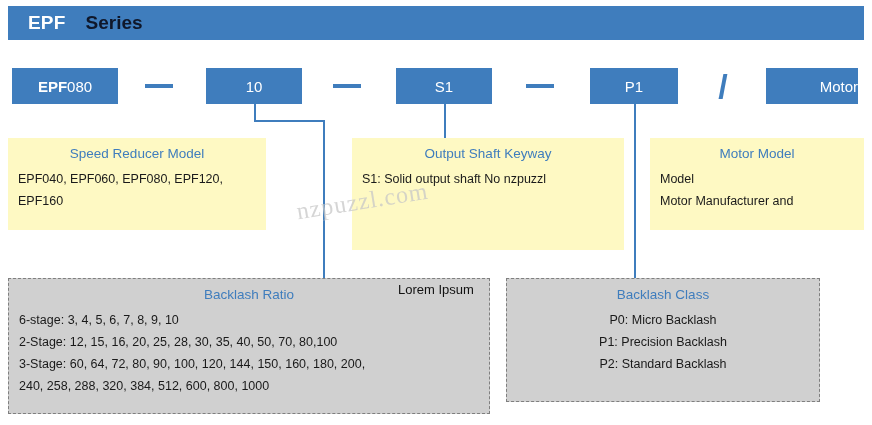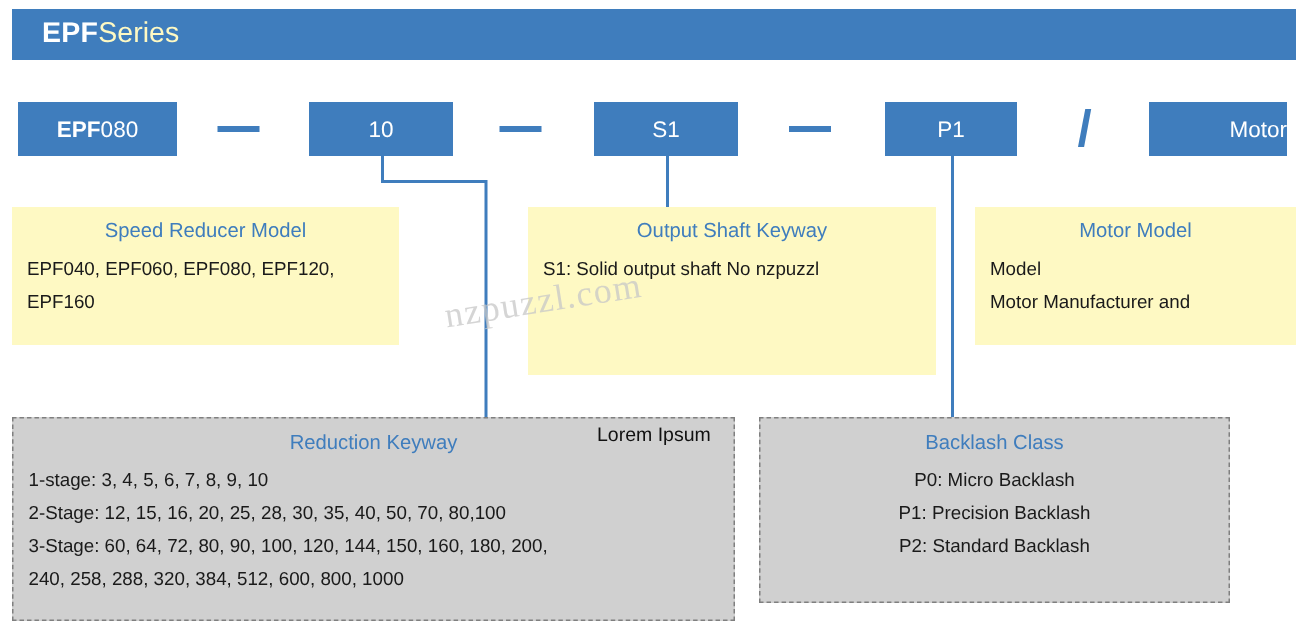--- a/index.html
+++ b/index.html
@@ -26,23 +26,24 @@
     align-items: center;
     padding-left: 20px;
   }
   .title-bar .t-strong {
     color: #ffffff;
     font-size: 19px;
     font-weight: bold;
     letter-spacing: .2px;
   }
   .title-bar .t-rest {
-    color: #fef9c3;
+    color: #0f172a;
     font-size: 19px;
-    font-weight: normal;
+    font-weight: bold;
+    margin-left: 20px;
   }
 
   
   .token {
     position: absolute;
     height: 36px;
     background: #3f7dbd;
     color: #ffffff;
     display: flex;
     align-items: center;
@@ -190,22 +191,22 @@
     <div class="box-line">S1: Solid output shaft No nzpuzzl</div>
   </div>
 
   <div class="box box-c">
     <div class="box-title">Motor Model</div>
     <div class="box-line">Model</div>
     <div class="box-line">Motor Manufacturer and</div>
   </div>
 
   <div class="box box-d dashed-border">
-    <div class="box-title">Reduction Keyway</div>
-    <div class="box-line">1-stage: 3, 4, 5, 6, 7, 8, 9, 10</div>
+    <div class="box-title">Backlash Ratio</div>
+    <div class="box-line">6-stage: 3, 4, 5, 6, 7, 8, 9, 10</div>
     <div class="box-line">2-Stage: 12, 15, 16, 20, 25, 28, 30, 35, 40, 50, 70, 80,100</div>
     <div class="box-line">3-Stage: 60, 64, 72, 80, 90, 100, 120, 144, 150, 160, 180, 200,</div>
     <div class="box-line">240, 258, 288, 320, 384, 512, 600, 800, 1000</div>
   </div>
 
   <div class="box box-e dashed-border">
     <div class="box-title">Backlash Class</div>
     <div class="box-line center">P0: Micro Backlash</div>
     <div class="box-line center">P1: Precision Backlash</div>
     <div class="box-line center">P2: Standard Backlash</div>

